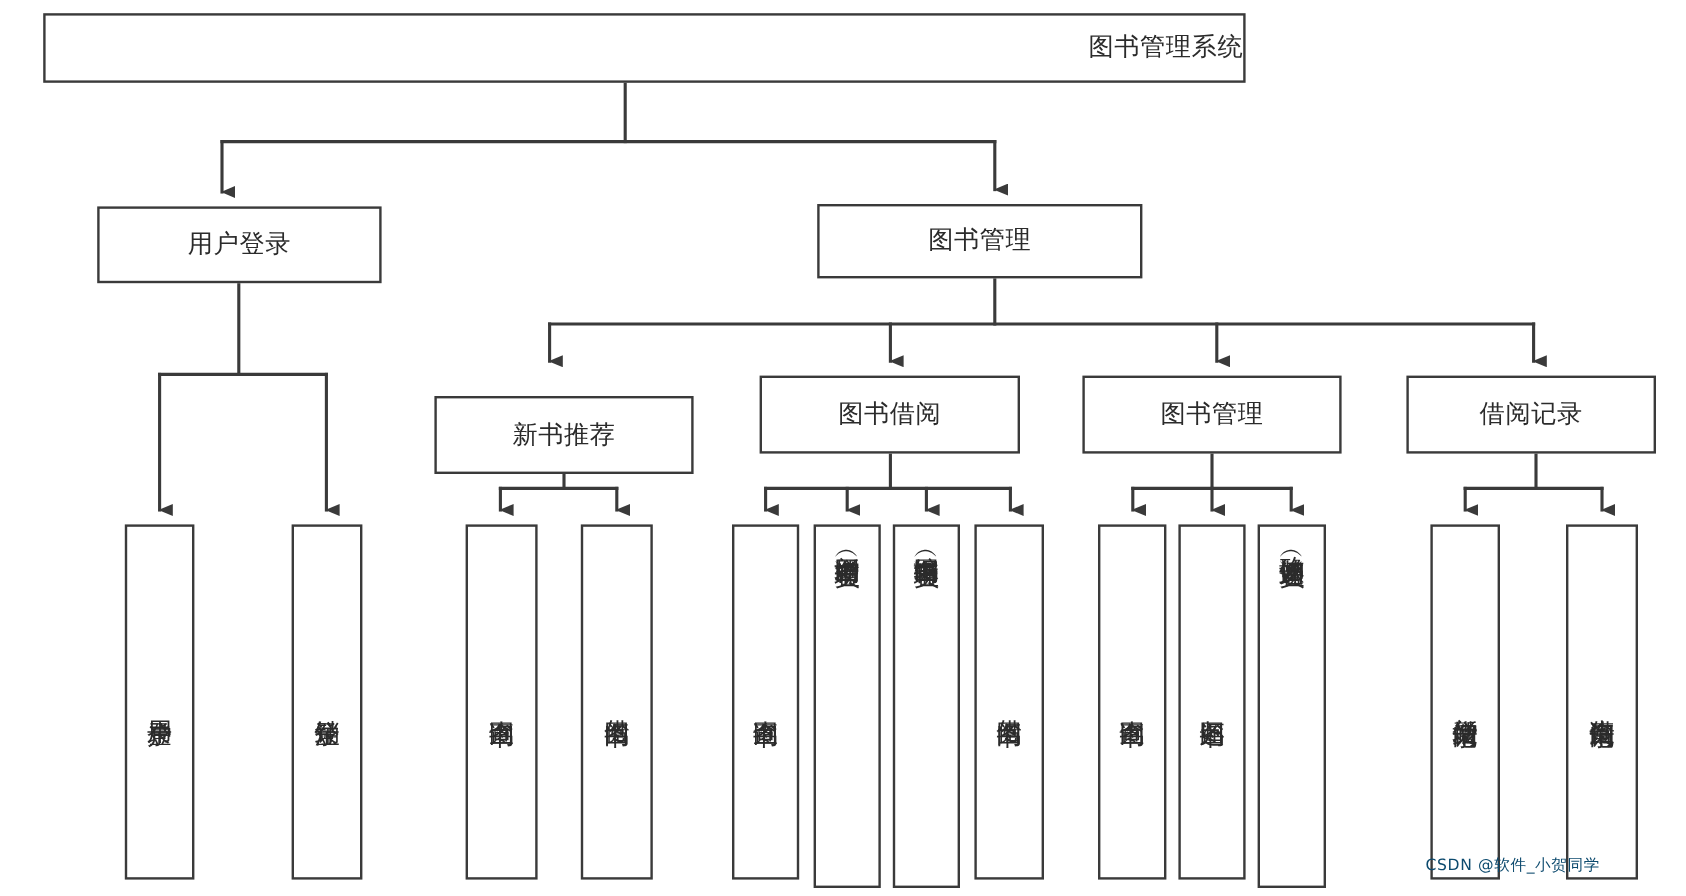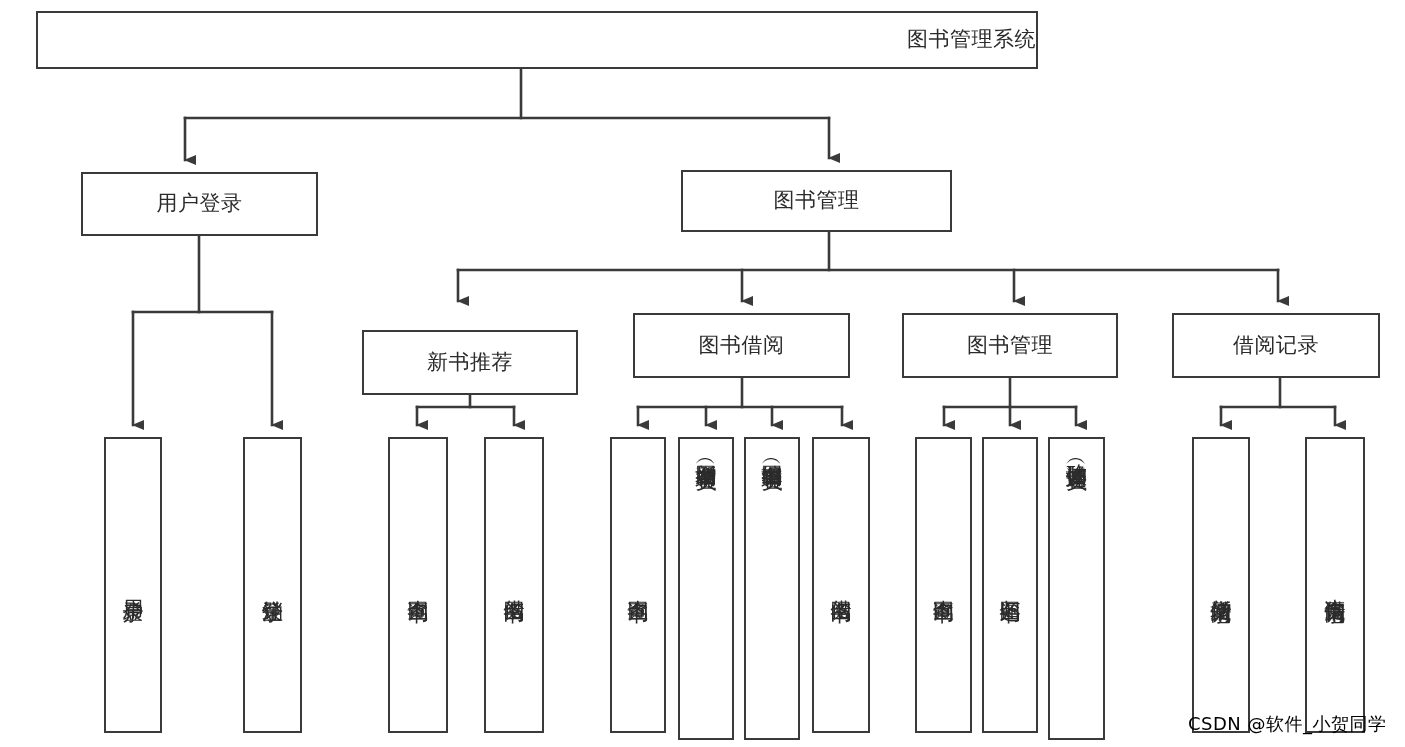--- a/index.html
+++ b/index.html
@@ -53,22 +53,22 @@
     letter-spacing: 1px;
   }
   .node.vert.centered {
     align-items: center;
     padding-top: 0;
   }
   #watermark {
     position: absolute;
     left: 1188px;
     top: 712px;
-    font-size: 18px;
-    color: #000000;
+    font-size: 13px;
+    color: #0c4a6e;
     white-space: nowrap;
     letter-spacing: 0.5px;
     font-family: "DejaVu Sans", "Liberation Sans", sans-serif;
   }
 </style>
 </head>
 <body>
 
 <div id="canvas">
 

